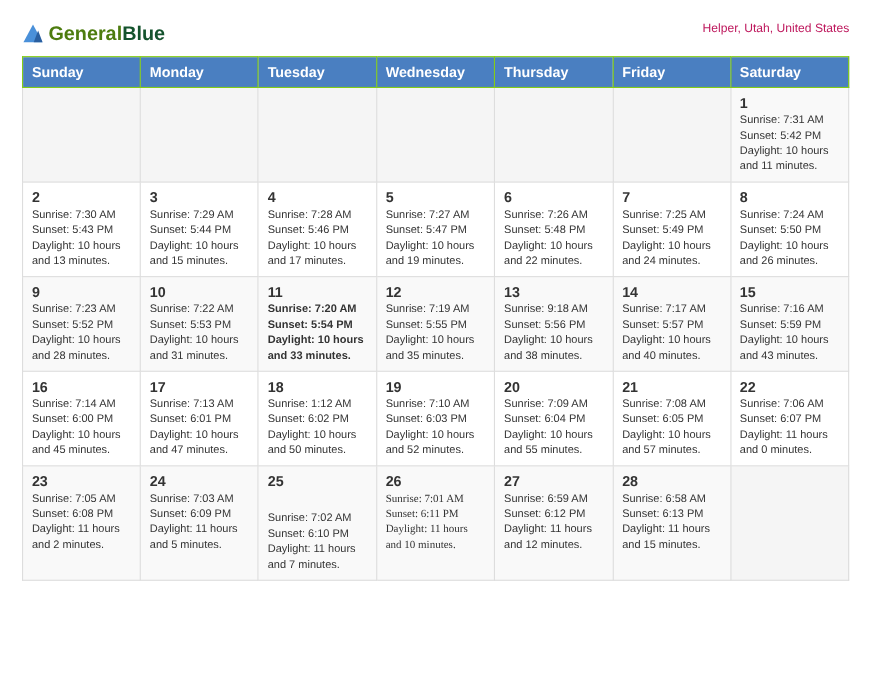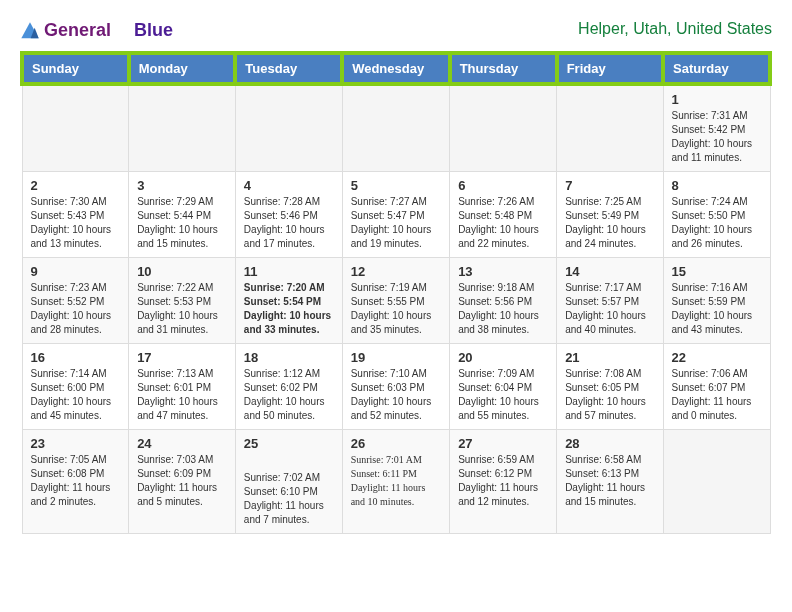--- a/index.html
+++ b/index.html
@@ -17,57 +17,56 @@
       margin-bottom: 10px;
     }
     .logo {
       display: flex;
       align-items: center;
       gap: 4px;
     }
     .logo-text-general {
       font-size: 18px;
       font-weight: bold;
-      color: #701a75;
+      color: #4d7c0f;
     }
     .logo-text-blue {
       font-size: 18px;
       font-weight: bold;
-      color: #4c1d95;
-      padding-left: 23px;
+      color: #14532d;
     }
     .logo-icon {
       width: 20px;
       height: 20px;
     }
     .title-area {
       text-align: right;
     }
     .main-title {
       font-size: 32px;
       font-weight: bold;
       color: #333;
     }
     .subtitle {
-      font-size: 16px;
-      color: #15803d;
+      font-size: 11px;
+      color: #be185d;
     }
     .calendar {
       width: 100%;
       border-collapse: collapse;
       border: 1px solid #ccc;
     }
     .calendar th {
       background-color: #4a7fc1;
       color: #fff;
       padding: 6px 8px;
       text-align: left;
       font-size: 13px;
       font-weight: bold;
-      border: 4px solid #84cc16;
+      border: 1px solid #84cc16;
     }
     .calendar td {
       vertical-align: top;
       padding: 6px 8px;
       border: 1px solid #ddd;
       width: 108px;
       min-height: 90px;
       font-size: 11px;
       color: #333;
       background: #fff;

